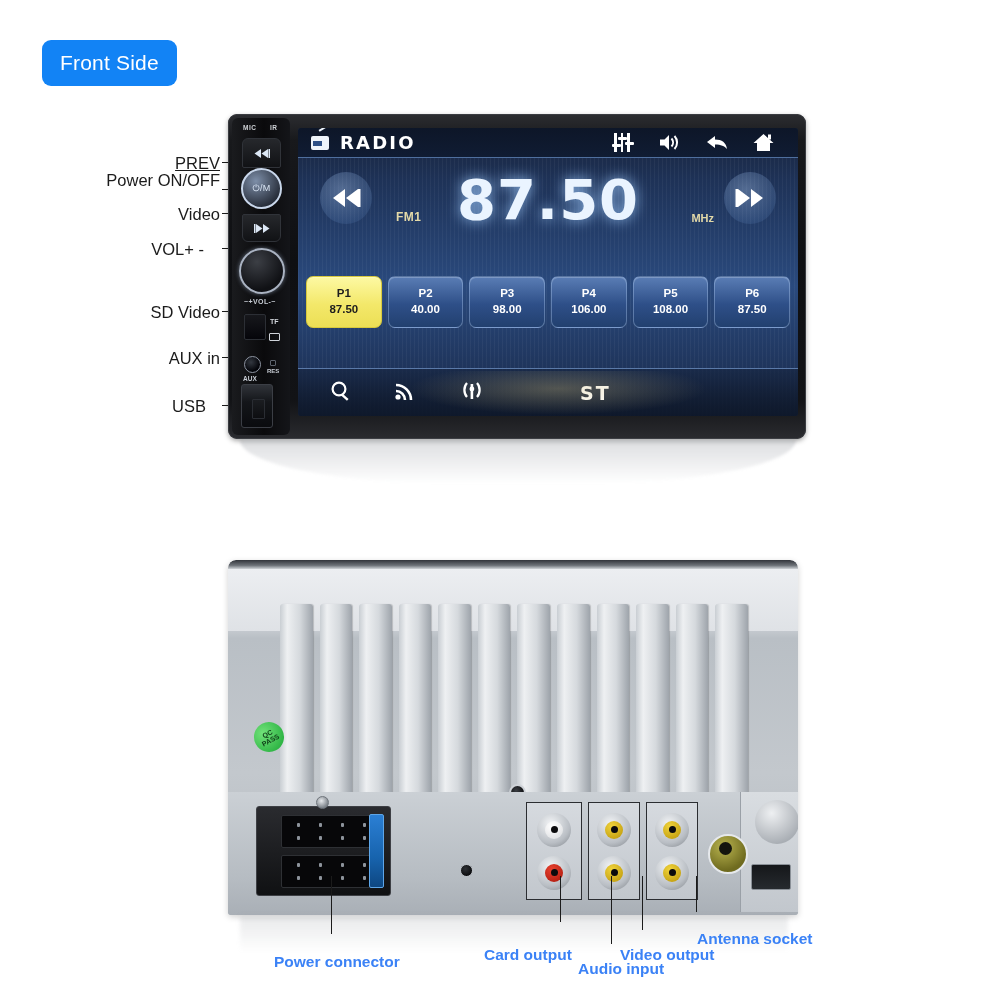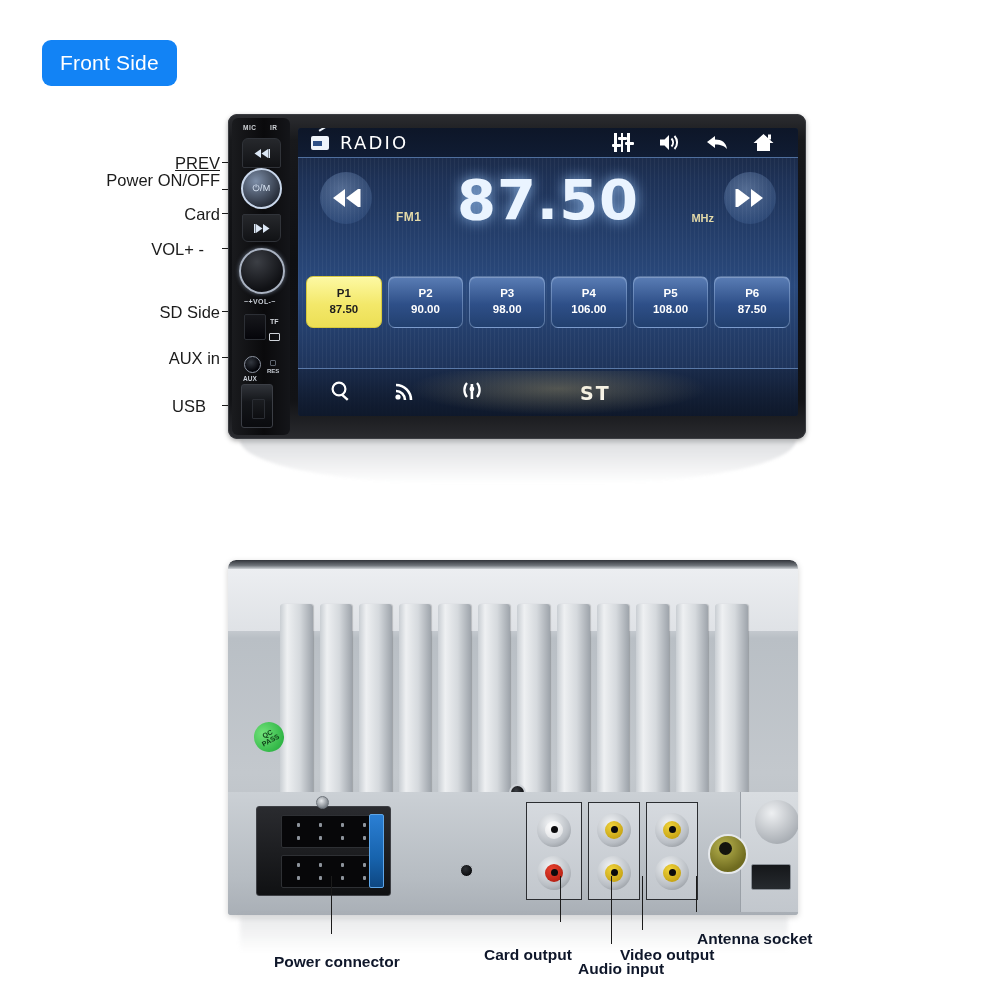--- a/index.html
+++ b/index.html
@@ -160,21 +160,21 @@
   }
   #radio-icon::before{
     content:""; position:absolute; left:8px; top:-6px; width:11px; height:1.6px;
     background:#eef4fb; transform: rotate(-32deg); transform-origin: left center;
   }
   #radio-icon::after{
     content:""; position:absolute; left:2px; top:5px; width:9px; height:5px;
     background:#2d4f86;
   }
   #radio-text{
-    margin-left:11px; color:#ffffff; font-size:18px; font-weight:normal;
+    margin-left:11px; color:#ffffff; font-size:18px; font-weight:bold;
     letter-spacing:2.2px; font-family:"DejaVu Sans", sans-serif;text-align:center;
   }
   #topbar-icons{ margin-left:auto; display:flex; align-items:center; gap:26px; margin-right:24px;}
   .tb-ic{ width:21px; height:19px; position:relative; }
   
   .ic-eq i{ position:absolute; top:0; width:2.6px; height:19px; background:#fff;}
   .ic-eq i:nth-child(1){ left:2px; }
   .ic-eq i:nth-child(2){ left:8.5px; }
   .ic-eq i:nth-child(3){ left:15px; }
   .ic-eq b{ position:absolute; width:9px; height:2.6px; background:#fff; border-radius:1px;}
@@ -380,44 +380,44 @@
     background: radial-gradient(circle at 40% 35%, #2d3034, #0c0d0f 70%);
     border:1.5px solid #b7bcc2;
   }
   #rear-reflection{
     position:absolute; left:240px; top:916px; width:548px; height:36px;
     background: linear-gradient(180deg, rgba(150,155,162,.22), rgba(255,255,255,0));
     filter: blur(2px);
   }
   
   .rear-label{
-    position:absolute; color:#0f172a; font-size:15.5px; font-weight:bold;
+    position:absolute; color:#3b82f6; font-size:15.5px; font-weight:bold;
     white-space:nowrap;
   }
 </style>
 </head>
 <body>
 
 <div id="page">
 
   <div class="badge" id="badge-front">Front Side</div>
 
   <div class="callout" style="left:108px; top:155px; width:112px;text-decoration:underline;">PREV</div>
   <div class="lead" style="left:222px; top:162px; width:36px;"></div>
 
   <div class="callout" style="left:84px; top:172px; width:136px;">Power ON/OFF</div>
   <div class="lead" style="left:222px; top:189px; width:36px;"></div>
 
-  <div class="callout" style="left:114px; top:206px; width:106px;">Card</div>
+  <div class="callout" style="left:114px; top:206px; width:106px;">Video</div>
   <div class="lead" style="left:222px; top:213px; width:36px;"></div>
 
   <div class="callout" style="left:88px; top:241px; width:116px;">VOL+ -</div>
   <div class="lead" style="left:222px; top:248px; width:36px;"></div>
 
-  <div class="callout" style="left:94px; top:304px; width:126px;">SD Side</div>
+  <div class="callout" style="left:94px; top:304px; width:126px;">SD Video</div>
   <div class="lead" style="left:222px; top:311px; width:36px;"></div>
 
   <div class="callout" style="left:104px; top:350px; width:116px;">AUX in</div>
   <div class="lead" style="left:222px; top:357px; width:36px;"></div>
 
   <div class="callout" style="left:100px; top:398px; width:106px;">USB</div>
   <div class="lead" style="left:222px; top:405px; width:36px;"></div>
 
   <div id="front-unit">
 
@@ -516,21 +516,21 @@
         </div>
       </div>
 
       <div id="presets">
         <div class="preset active">
           <span>P1</span>
           <span>87.50</span>
         </div>
         <div class="preset">
           <span>P2</span>
-          <span>90.00</span>
+          <span>40.00</span>
         </div>
         <div class="preset">
           <span>P3</span>
           <span>98.00</span>
         </div>
         <div class="preset">
           <span>P4</span>
           <span>106.00</span>
         </div>
         <div class="preset">

